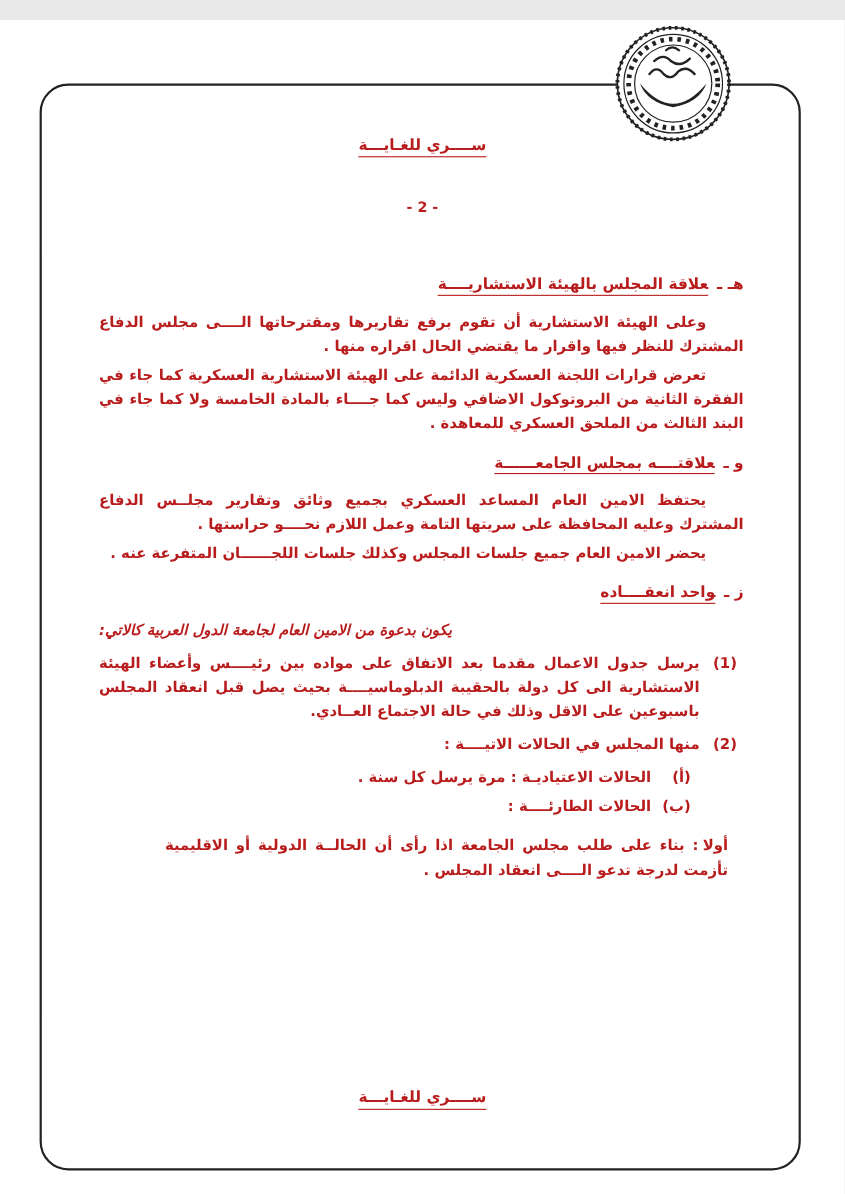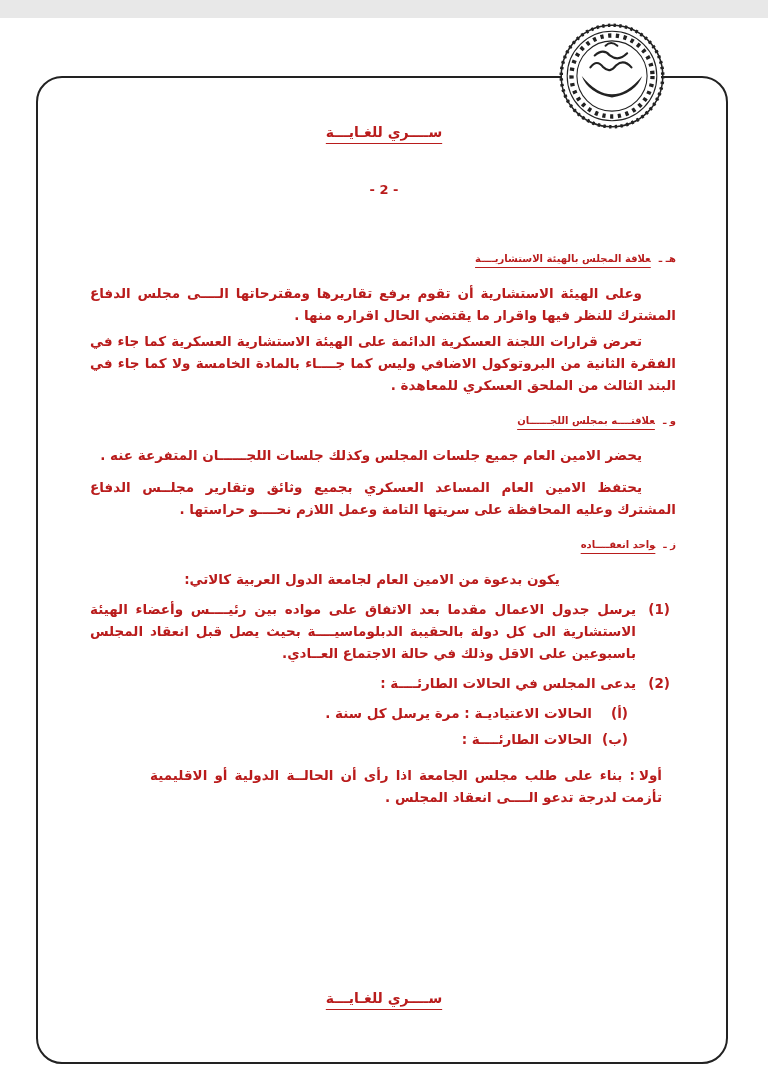--- a/index.html
+++ b/index.html
@@ -53,37 +53,38 @@
     left:90px;
     width:586px;
     direction:rtl;
     text-align:justify;
     font-size:13.5px;
     font-weight:bold;
     line-height:22px;
   }
   .sec-heading{
     margin:14px 0 12px;
-    font-size:10px;
+    font-size:14px;
     text-align:right;
   }
   .sec-heading .marker{margin-left:8px;}
   .sec-title{
     text-decoration:underline;
     text-underline-offset:5px;
   }
   .para{
     margin:0 0 10px;
     text-indent:34px;
   }
   .para.last{margin-bottom:4px;}
   .intro{
     margin:0 0 8px;
     text-indent:22px;
-    text-align:center;
+    text-align:left;
+    font-style:italic;
   }
   .num-item{
     display:flex;
     gap:8px;
     margin:0 6px 8px 0;
   }
   .num-item .num{flex:0 0 26px;white-space:nowrap;}
   .num-item .num-text{flex:1;}
   .sub-item{
     display:flex;
@@ -128,38 +129,38 @@
 
   <div class="content">
 
     <div class="sec-heading">
       <span class="marker">هـ ـ</span><span class="sec-title">علاقة المجلس بالهيئة الاستشاريــــة</span>
     </div>
     <p class="para last">وعلى الهيئة الاستشارية أن تقوم برفع تقاريرها ومقترحاتها الــــى مجلس الدفاع المشترك للنظر فيها واقرار ما يقتضي الحال اقراره منها .</p>
     <p class="para">تعرض قرارات اللجنة العسكرية الدائمة على الهيئة الاستشارية العسكرية كما جاء في الفقرة الثانية من البروتوكول الاضافي وليس كما جــــاء بالمادة الخامسة ولا كما جاء في البند الثالث من الملحق العسكري للمعاهدة .</p>
 
     <div class="sec-heading">
-      <span class="marker">و ـ</span><span class="sec-title">علاقتــــه بمجلس اللجــــــان</span>
+      <span class="marker">و ـ</span><span class="sec-title">علاقتــــه بمجلس الجامعــــــة</span>
     </div>
+    <p class="para last">يحتفظ الامين العام المساعد العسكري بجميع وثائق وتقارير مجلــس الدفاع المشترك وعليه المحافظة على سريتها التامة وعمل اللازم نحــــو حراستها .</p>
     <p class="para">يحضر الامين العام جميع جلسات المجلس وكذلك جلسات اللجــــــان المتفرعة عنه .</p>
-    <p class="para last">يحتفظ الامين العام المساعد العسكري بجميع وثائق وتقارير مجلــس الدفاع المشترك وعليه المحافظة على سريتها التامة وعمل اللازم نحــــو حراستها .</p>
 
     <div class="sec-heading">
       <span class="marker">ز ـ</span><span class="sec-title">واحد انعقــــاده</span>
     </div>
     <p class="intro">يكون بدعوة من الامين العام لجامعة الدول العربية كالاتي:</p>
 
     <div class="num-item">
       <span class="num">(1)</span>
       <div class="num-text">يرسل جدول الاعمال مقدما بعد الاتفاق على مواده بين رئيــــس وأعضاء الهيئة الاستشارية الى كل دولة بالحقيبة الدبلوماسيــــة بحيث يصل قبل انعقاد المجلس باسبوعين على الاقل وذلك في حالة الاجتماع العــادي.</div>
     </div>
 
     <div class="num-item">
       <span class="num">(2)</span>
-      <div class="num-text">يدعى المجلس في الحالات الطارئــــة :</div>
+      <div class="num-text">منها المجلس في الحالات الاتيــــة :</div>
     </div>
 
     <div class="sub-item">
       <span class="num">(أ)</span>
       <div class="num-text">الحالات الاعتياديـة :  مرة يرسل كل سنة .</div>
     </div>
 
     <div class="sub-item">
       <span class="num">(ب)</span>
       <div class="num-text">الحالات الطارئــــة :</div>

